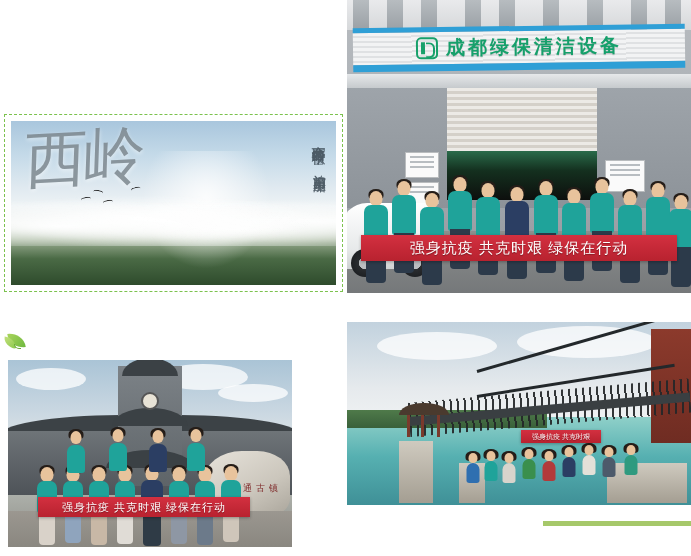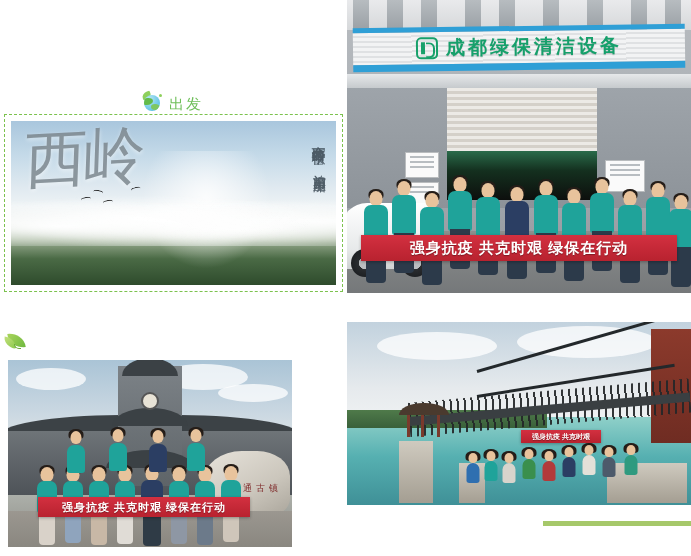--- a/index.html
+++ b/index.html
@@ -112,21 +112,21 @@
     position:absolute; left:10px; top:12px; width:7px; height:5px;
     border-left:1.5px solid #6aa93b; border-bottom:1.5px solid #6aa93b;
     border-radius:0 0 0 6px;
   }
   .section-title { font-size:16px; color:#6fbf5a; letter-spacing:1px; line-height:1; }
 
   
   .banner {
     position:absolute; background:linear-gradient(180deg,#d33040 0%, #b8222f 100%);
     color:#fff; display:flex; align-items:center; justify-content:center;
-    font-weight:bold; white-space:nowrap; letter-spacing:1px;
+    font-weight:normal; white-space:nowrap; letter-spacing:1px;
     text-shadow:0 1px 1px rgba(0,0,0,.35);
     box-shadow:0 1px 3px rgba(0,0,0,.3);
     text-align:center;
   }
 
   
   #photo-storefront { left:347px; top:0; width:344px; height:293px;
     background:linear-gradient(180deg,#b8bcc0 0%, #a7acb2 55%, #8e9399 100%); }
   .sf-wallupper { position:absolute; left:0; top:0; width:100%; height:30px;
     background:linear-gradient(180deg,#e9eaec 0%, #d6d8da 100%); }
@@ -240,28 +240,20 @@
   .green-rule {
     position:absolute; left:543px; top:521px; width:148px; height:5px;
     background:#a6c86a;
   }
 </style>
 </head>
 <body>
 
 <div class="page">
 
-  <div class="depart-row">
-    <span class="globe-icon">
-      <span class="leafsp"></span>
-      <span class="dot"></span>
-      <span class="ball"></span>
-    </span>
-    <span class="depart-text">出发</span>
-  </div>
 
   <div class="dashed-frame">
     <div class="hero-img photo" style="position:relative;left:0;top:0;">
       <div class="hero-mist"></div>
       <div class="hero-clouds"></div>
       <div class="hero-bigtext">西岭</div>
       <div class="hero-birds">
         <span></span>
           <span></span>
           <span></span>

